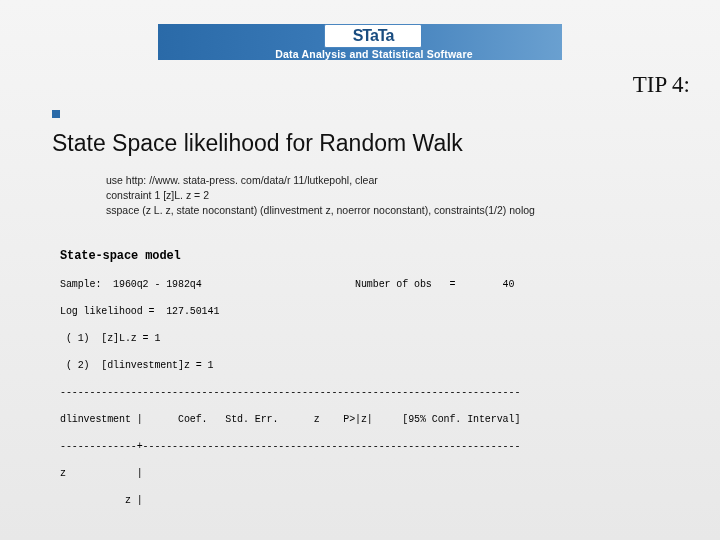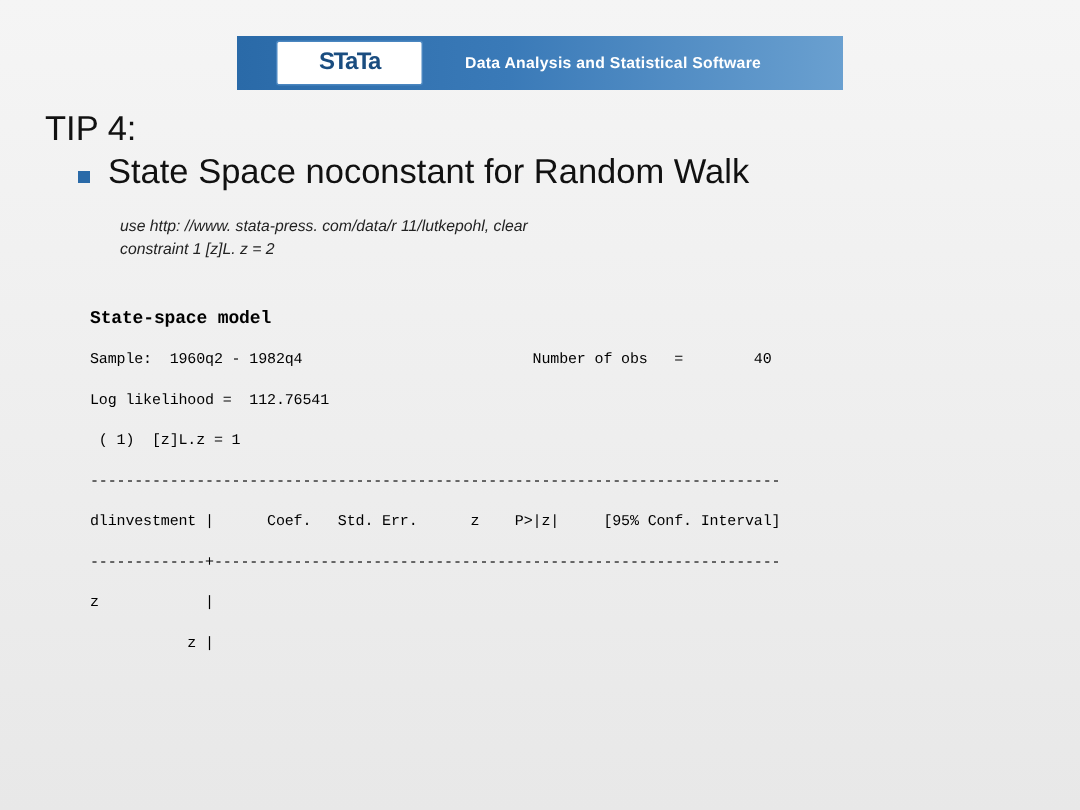--- a/index.html
+++ b/index.html
@@ -1,15 +1,15 @@
 <!DOCTYPE html>
 <html><head>
 <meta charset="utf-8">
 <style>
-  * { margin: 0; padding: 0; box-sizing: border-box; }
+  * { margin: 0; padding: 0; box-sizing: border-box; flex-direction: column; }
   body {
     width: 720px;
     height: 540px;
     background: linear-gradient(to bottom,#f5f5f5,#e8e8e8);
     font-family: Arial, sans-serif;
     overflow: hidden;
     position: relative;
   }
   .logo-bar {
     position: absolute;
@@ -48,22 +48,23 @@
     letter-spacing: .2px;
   }
   .content {
     position: absolute;
     top: 72px;
     left: 30px;
     right: 30px;
   }
   .tip-title {
     font-size: 23px;
-    font-family: Liberation Sans, sans-serif;
+    font-family: Liberation Serif, serif;
     color: #111;
+    text-align: right;
   }
   .sub {
     display: flex;
     align-items: baseline;
     gap: 12px;
     margin-top: 2px;
     margin-left: 22px;
   }
   .bullet {
     width: 8px;
@@ -71,27 +72,26 @@
     background: #2a6aa8;
     margin-top: 10px;
     flex-shrink: 0;
   }
   .sub-title {
     font-size: 23px;
     font-family: Verdana, Arial, sans-serif;
     color: #111;
   }
   .code-block {
-    margin-left: 50px;
+    margin-left: 76px;
     margin-top: 16px;
     font-family: Arial, sans-serif;
     font-size: 10.5px;
     line-height: 1.45;
     color: #222;
-    font-style: italic;
   }
   .mono-out {
     margin: 16px 10px 0 30px;
     font-family: "Courier New", monospace;
     font-size: 10px;
     line-height: 1.35;
     color: #000;
     white-space: pre;
     letter-spacing: -.1px;
   }
@@ -107,33 +107,35 @@
   <div class="logo-box">
     <span class="logo-text">STaTa</span>
   </div>
   <span class="logo-sub">Data Analysis and Statistical Software</span>
 </div>
 
 <div class="content">
   <div class="tip-title">TIP 4:</div>
   <div class="sub">
     <div class="bullet"></div>
-    <div class="sub-title">State Space noconstant for Random Walk</div>
+    <div class="sub-title">State Space likelihood for Random Walk</div>
   </div>
 
   <div class="code-block">
     <div>use http: //www. stata-press. com/data/r 11/lutkepohl, clear</div>
     <div>constraint 1 [z]L. z = 2</div>
+    <div>sspace  (z L. z, state noconstant) (dlinvestment z, noerror noconstant), constraints(1/2) nolog</div>
   </div>
 
   <div class="mono-out">
 <div class="mono-title">State-space model</div>
 <div>Sample:  1960q2 - 1982q4                          Number of obs   =        40</div>
-<div>Log likelihood =  112.76541</div>
+<div>Log likelihood =  127.50141</div>
 <div> ( 1)  [z]L.z = 1</div>
+<div> ( 2)  [dlinvestment]z = 1</div>
 <div>------------------------------------------------------------------------------</div>
 <div>dlinvestment |      Coef.   Std. Err.      z    P&gt;|z|     [95% Conf. Interval]</div>
 <div>-------------+----------------------------------------------------------------</div>
 <div>z            |</div>
 <div>           z |</div>
 
 
 
 
 

